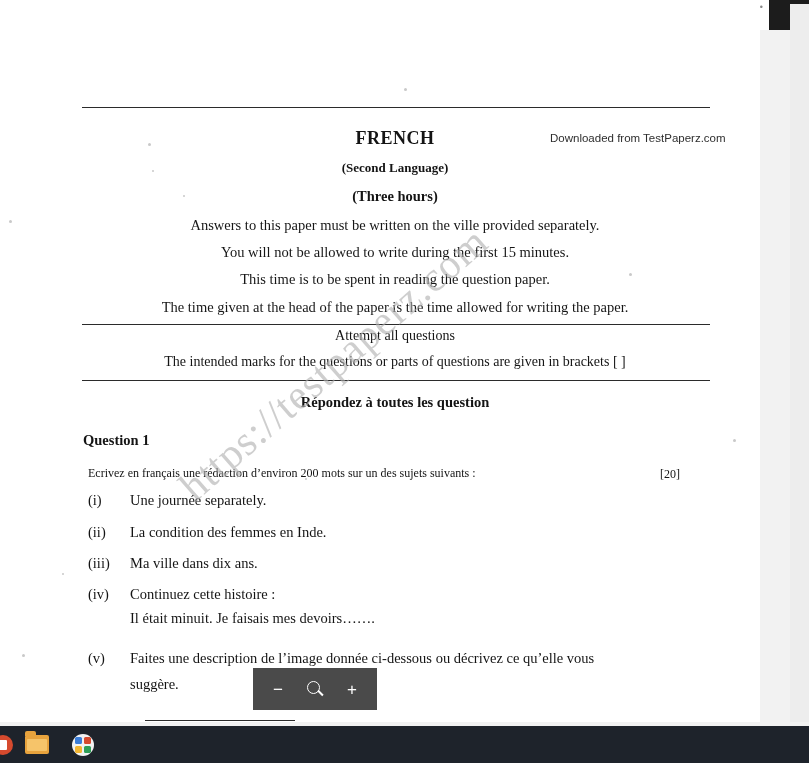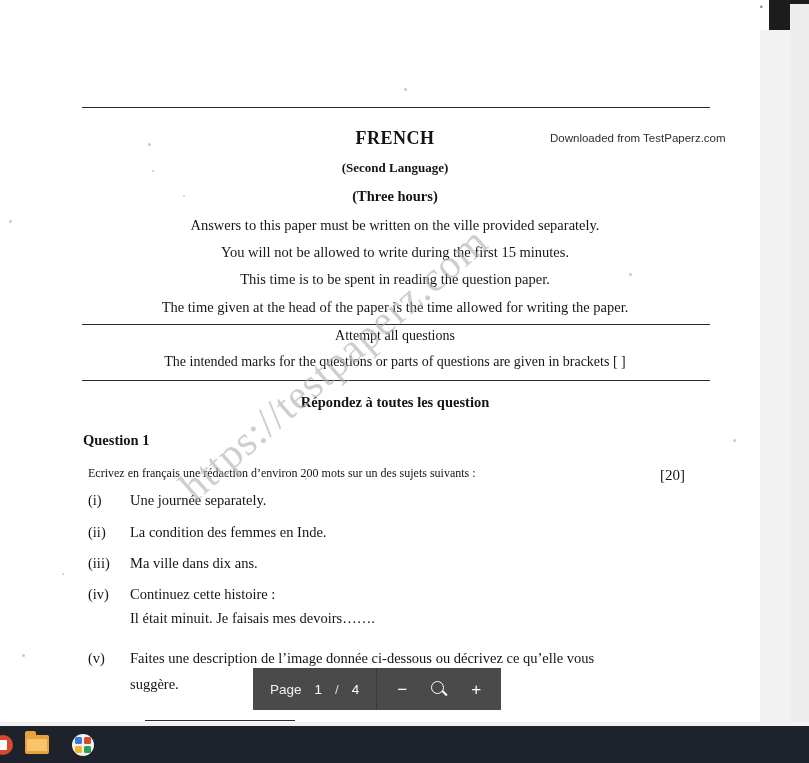--- a/index.html
+++ b/index.html
@@ -158,21 +158,21 @@
   }
   .q-stem {
     position: absolute;
     top: 462px; left: 8px;
     font-size: 12px;
     white-space: nowrap;
   }
   .q-marks {
     position: absolute;
     top: 463px; left: 580px;
-    font-size: 15px;
+    font-size: 12px;
   }
 
   .item {
     position: absolute;
     font-size: 14.5px;
     line-height: 22px;
   }
   .item .num {
     position: absolute;
     left: 0;
@@ -452,26 +452,20 @@
     </div>
 
     <div class="bottom-crop"></div>
 
     <div class="wm-diag">https://testpaperz.com</div>
   </div>
 
   <div class="gutter"></div>
 
   <div class="pdf-toolbar">
-    <div class="pdf-pagebox">
-      <span class="pg-label">Page</span>
-      <span class="pg-cur">1</span>
-      <span class="pg-sep">/</span>
-      <span class="pg-total">4</span>
-    </div>
     <div class="pdf-zoombox">
       <span class="zbtn">−</span>
       <span class="zmag"></span>
       <span class="zbtn">+</span>
     </div>
   </div>
 
   <div class="taskbar">
     <div class="tb-icon first">
       <span class="ic-circle"></span>

